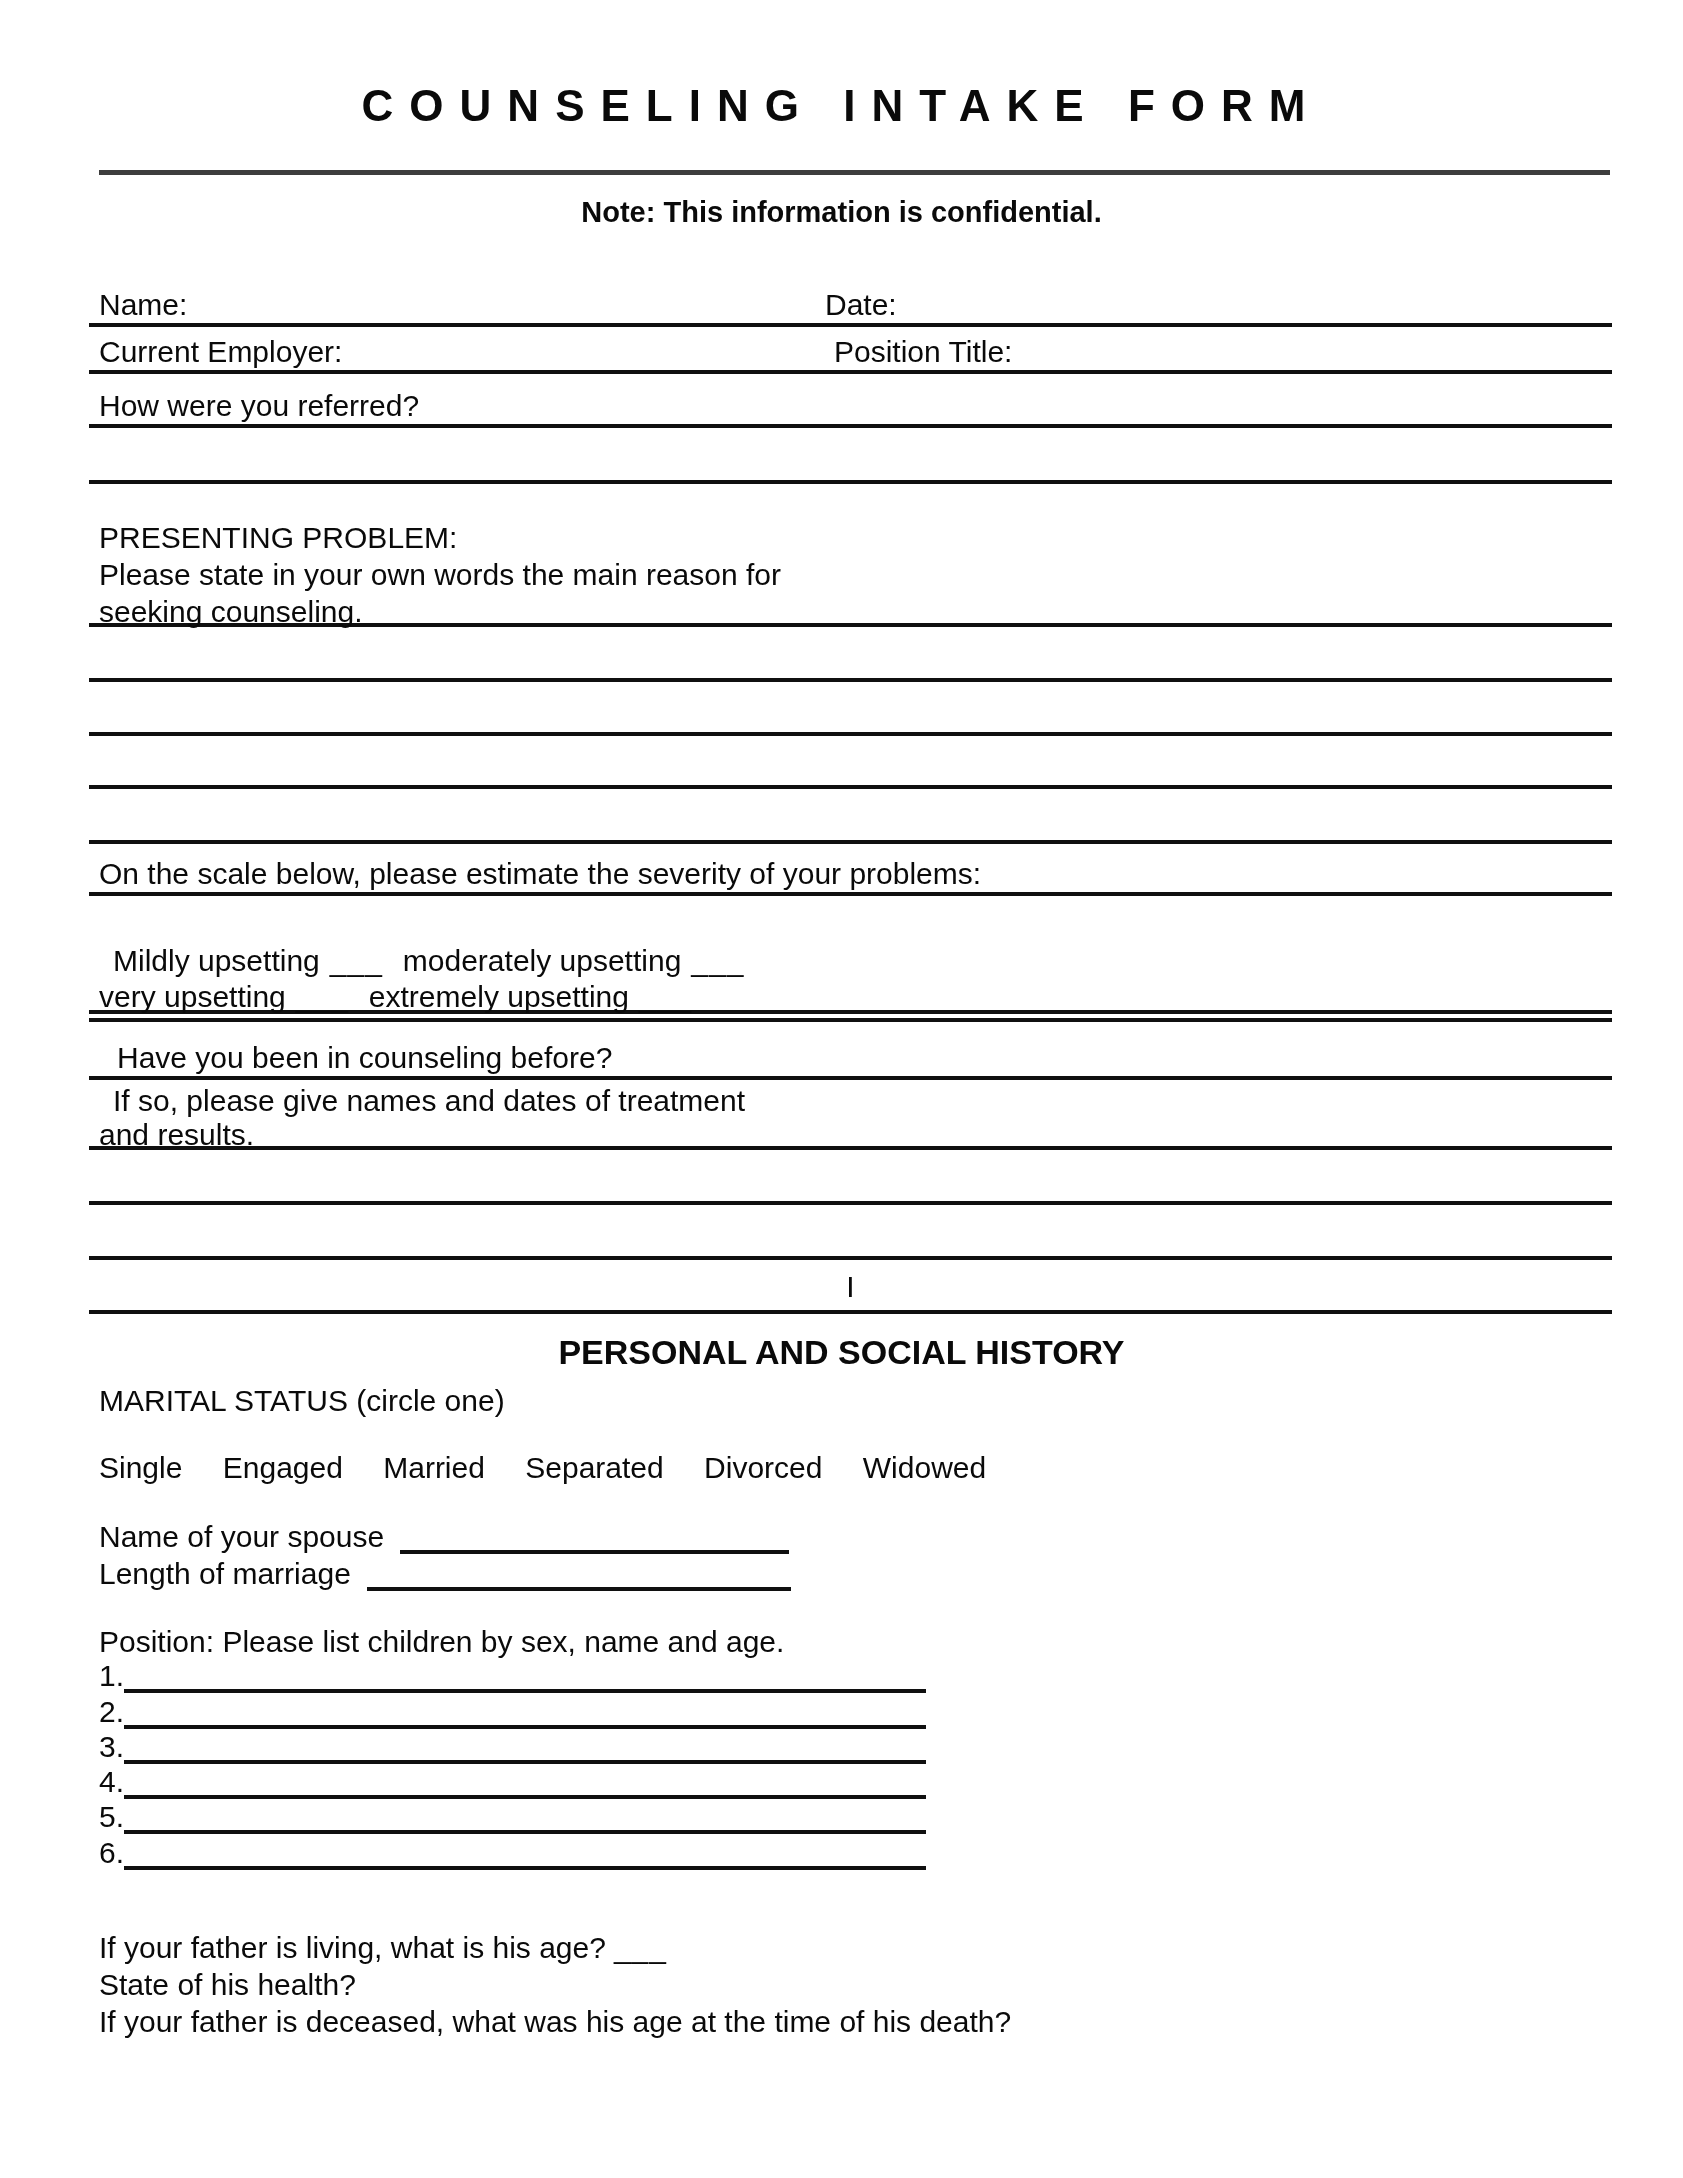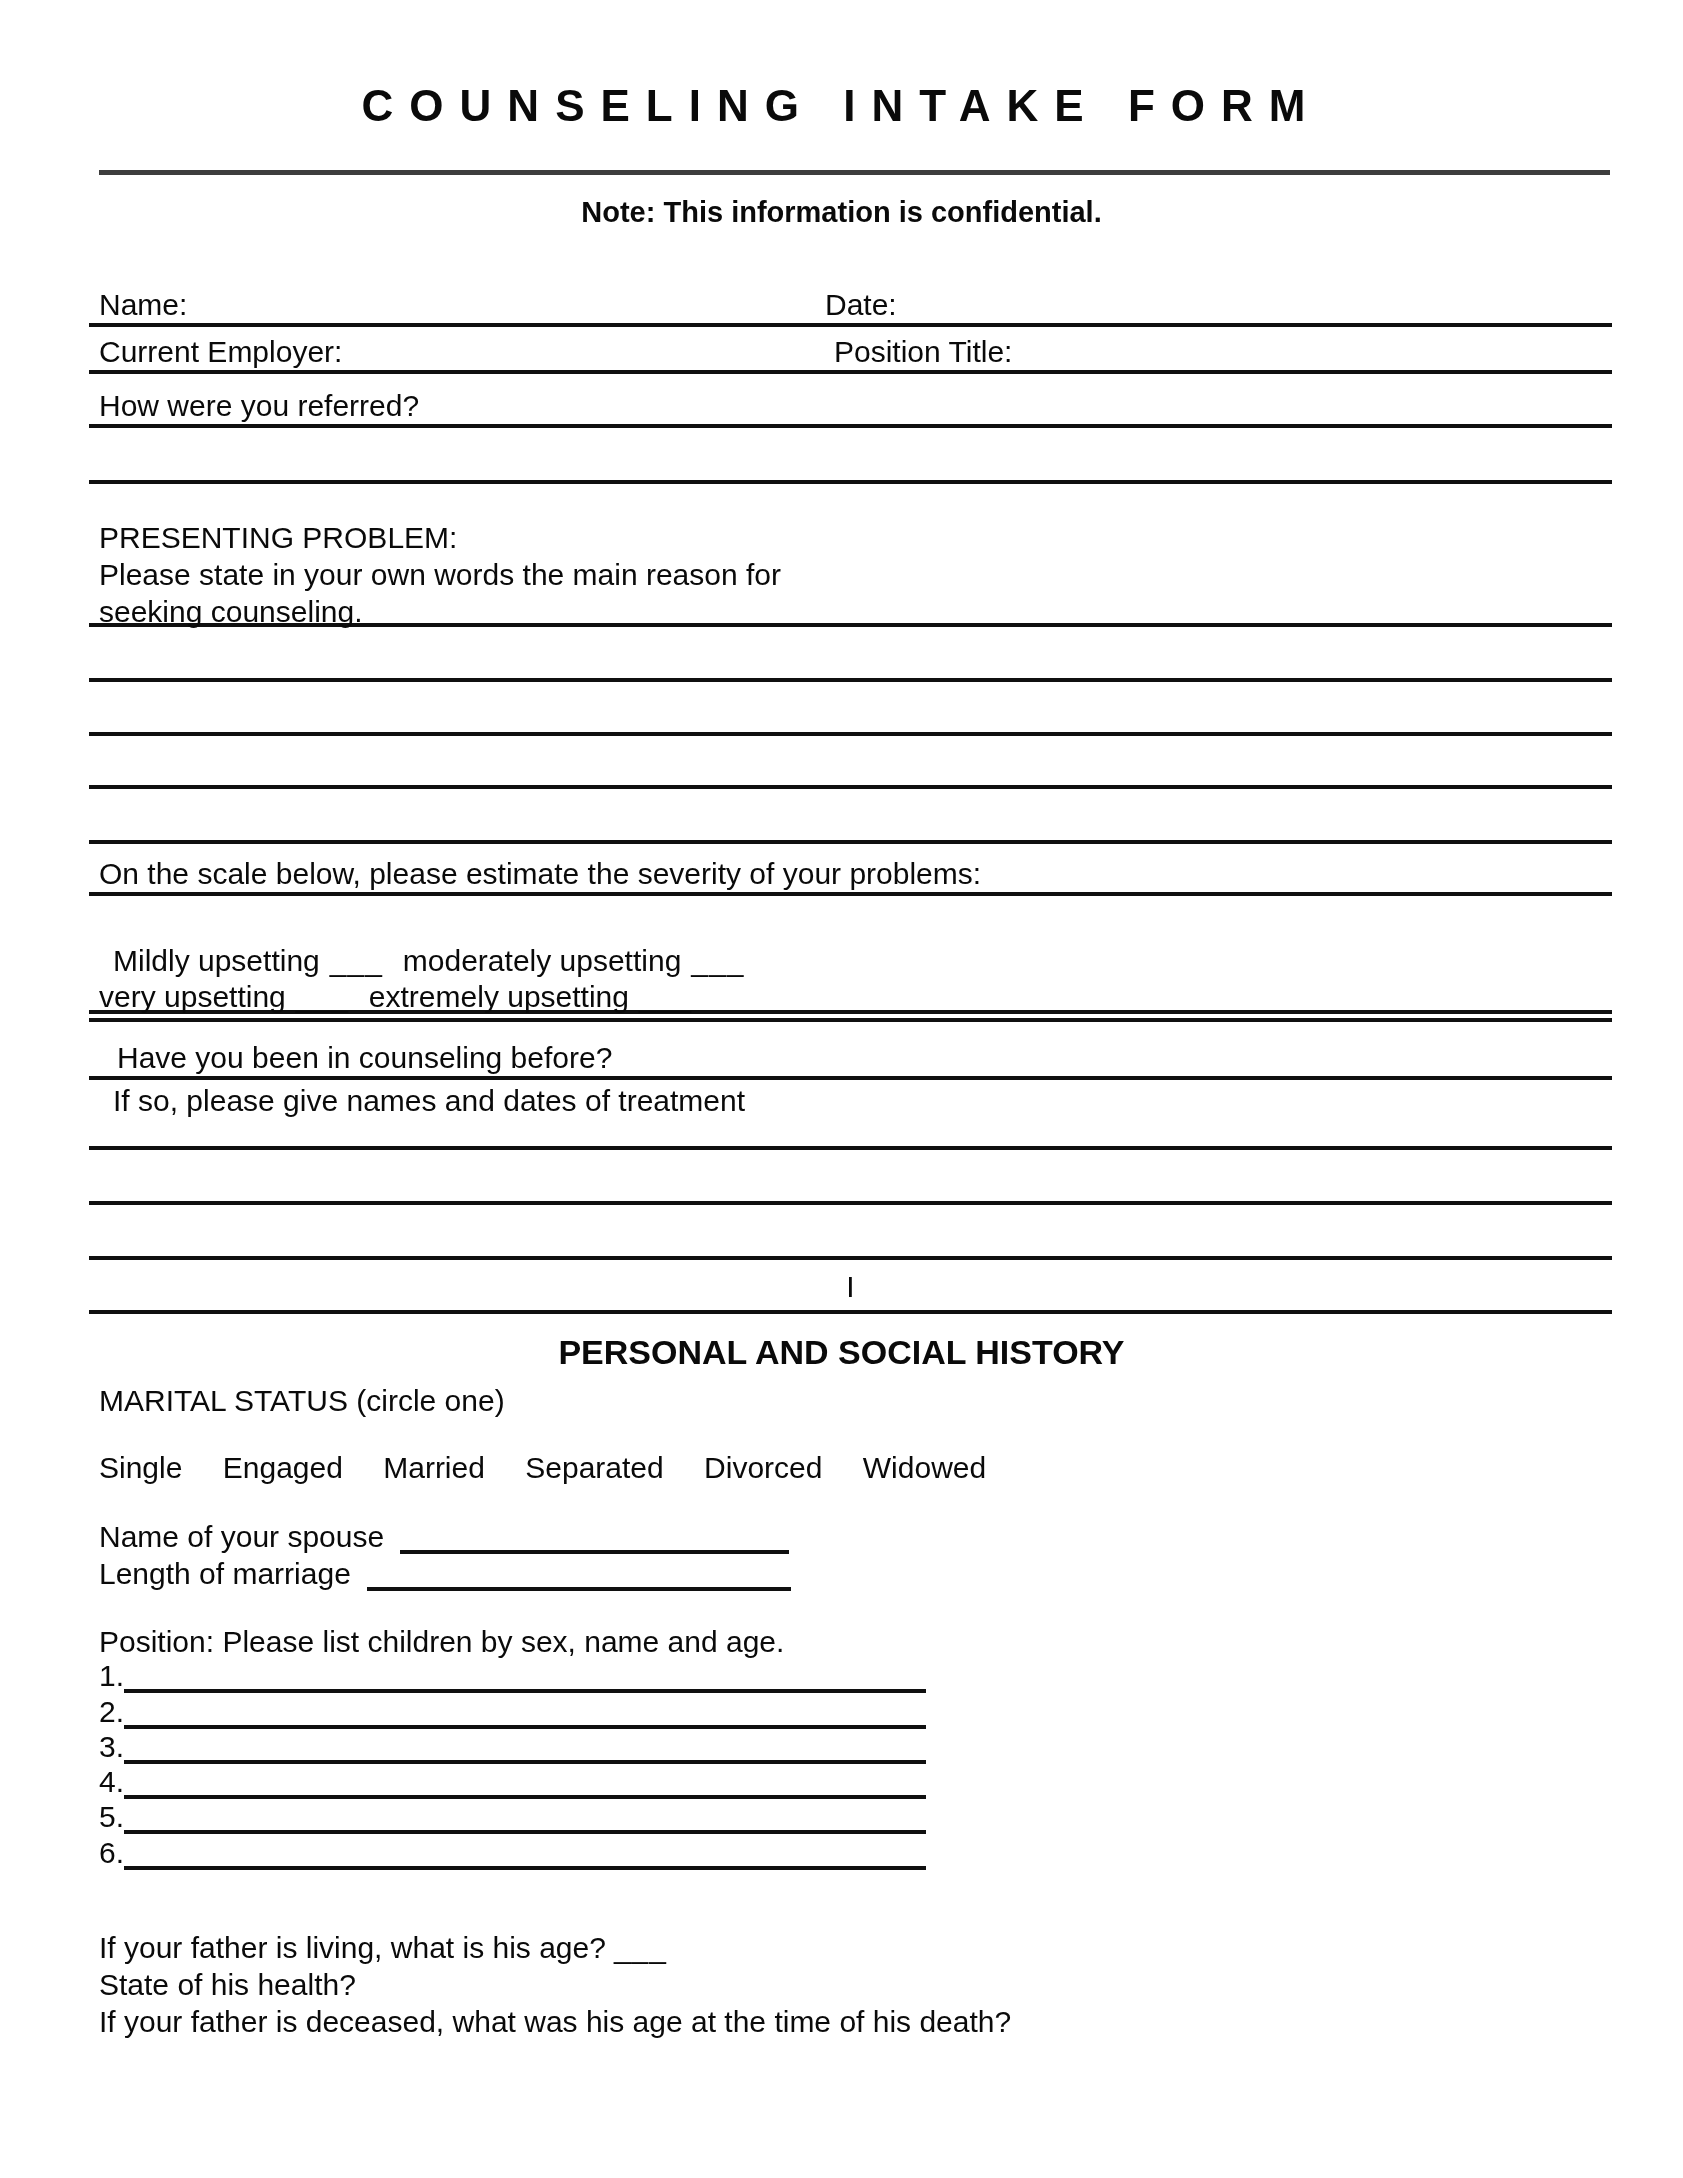--- a/index.html
+++ b/index.html
@@ -138,20 +138,21 @@
   </div>
 
   <div class="row" id="row-blank-b"></div>
 
   <div class="row" id="couns-q">
     <span>Have you been in counseling before?</span>
   </div>
 
   <div class="row" id="couns-followup">
     <div class="indent">If so, please give names and dates of treatment</div>
+    <div>and results.</div>
   </div>
 
   <div class="row" id="row-blank-c"></div>
   <div class="row" id="row-blank-d"></div>
 
   <div class="row" id="i-row">
     <span>I</span>
   </div>
 
   <div id="psh-heading">PERSONAL AND SOCIAL HISTORY</div>

